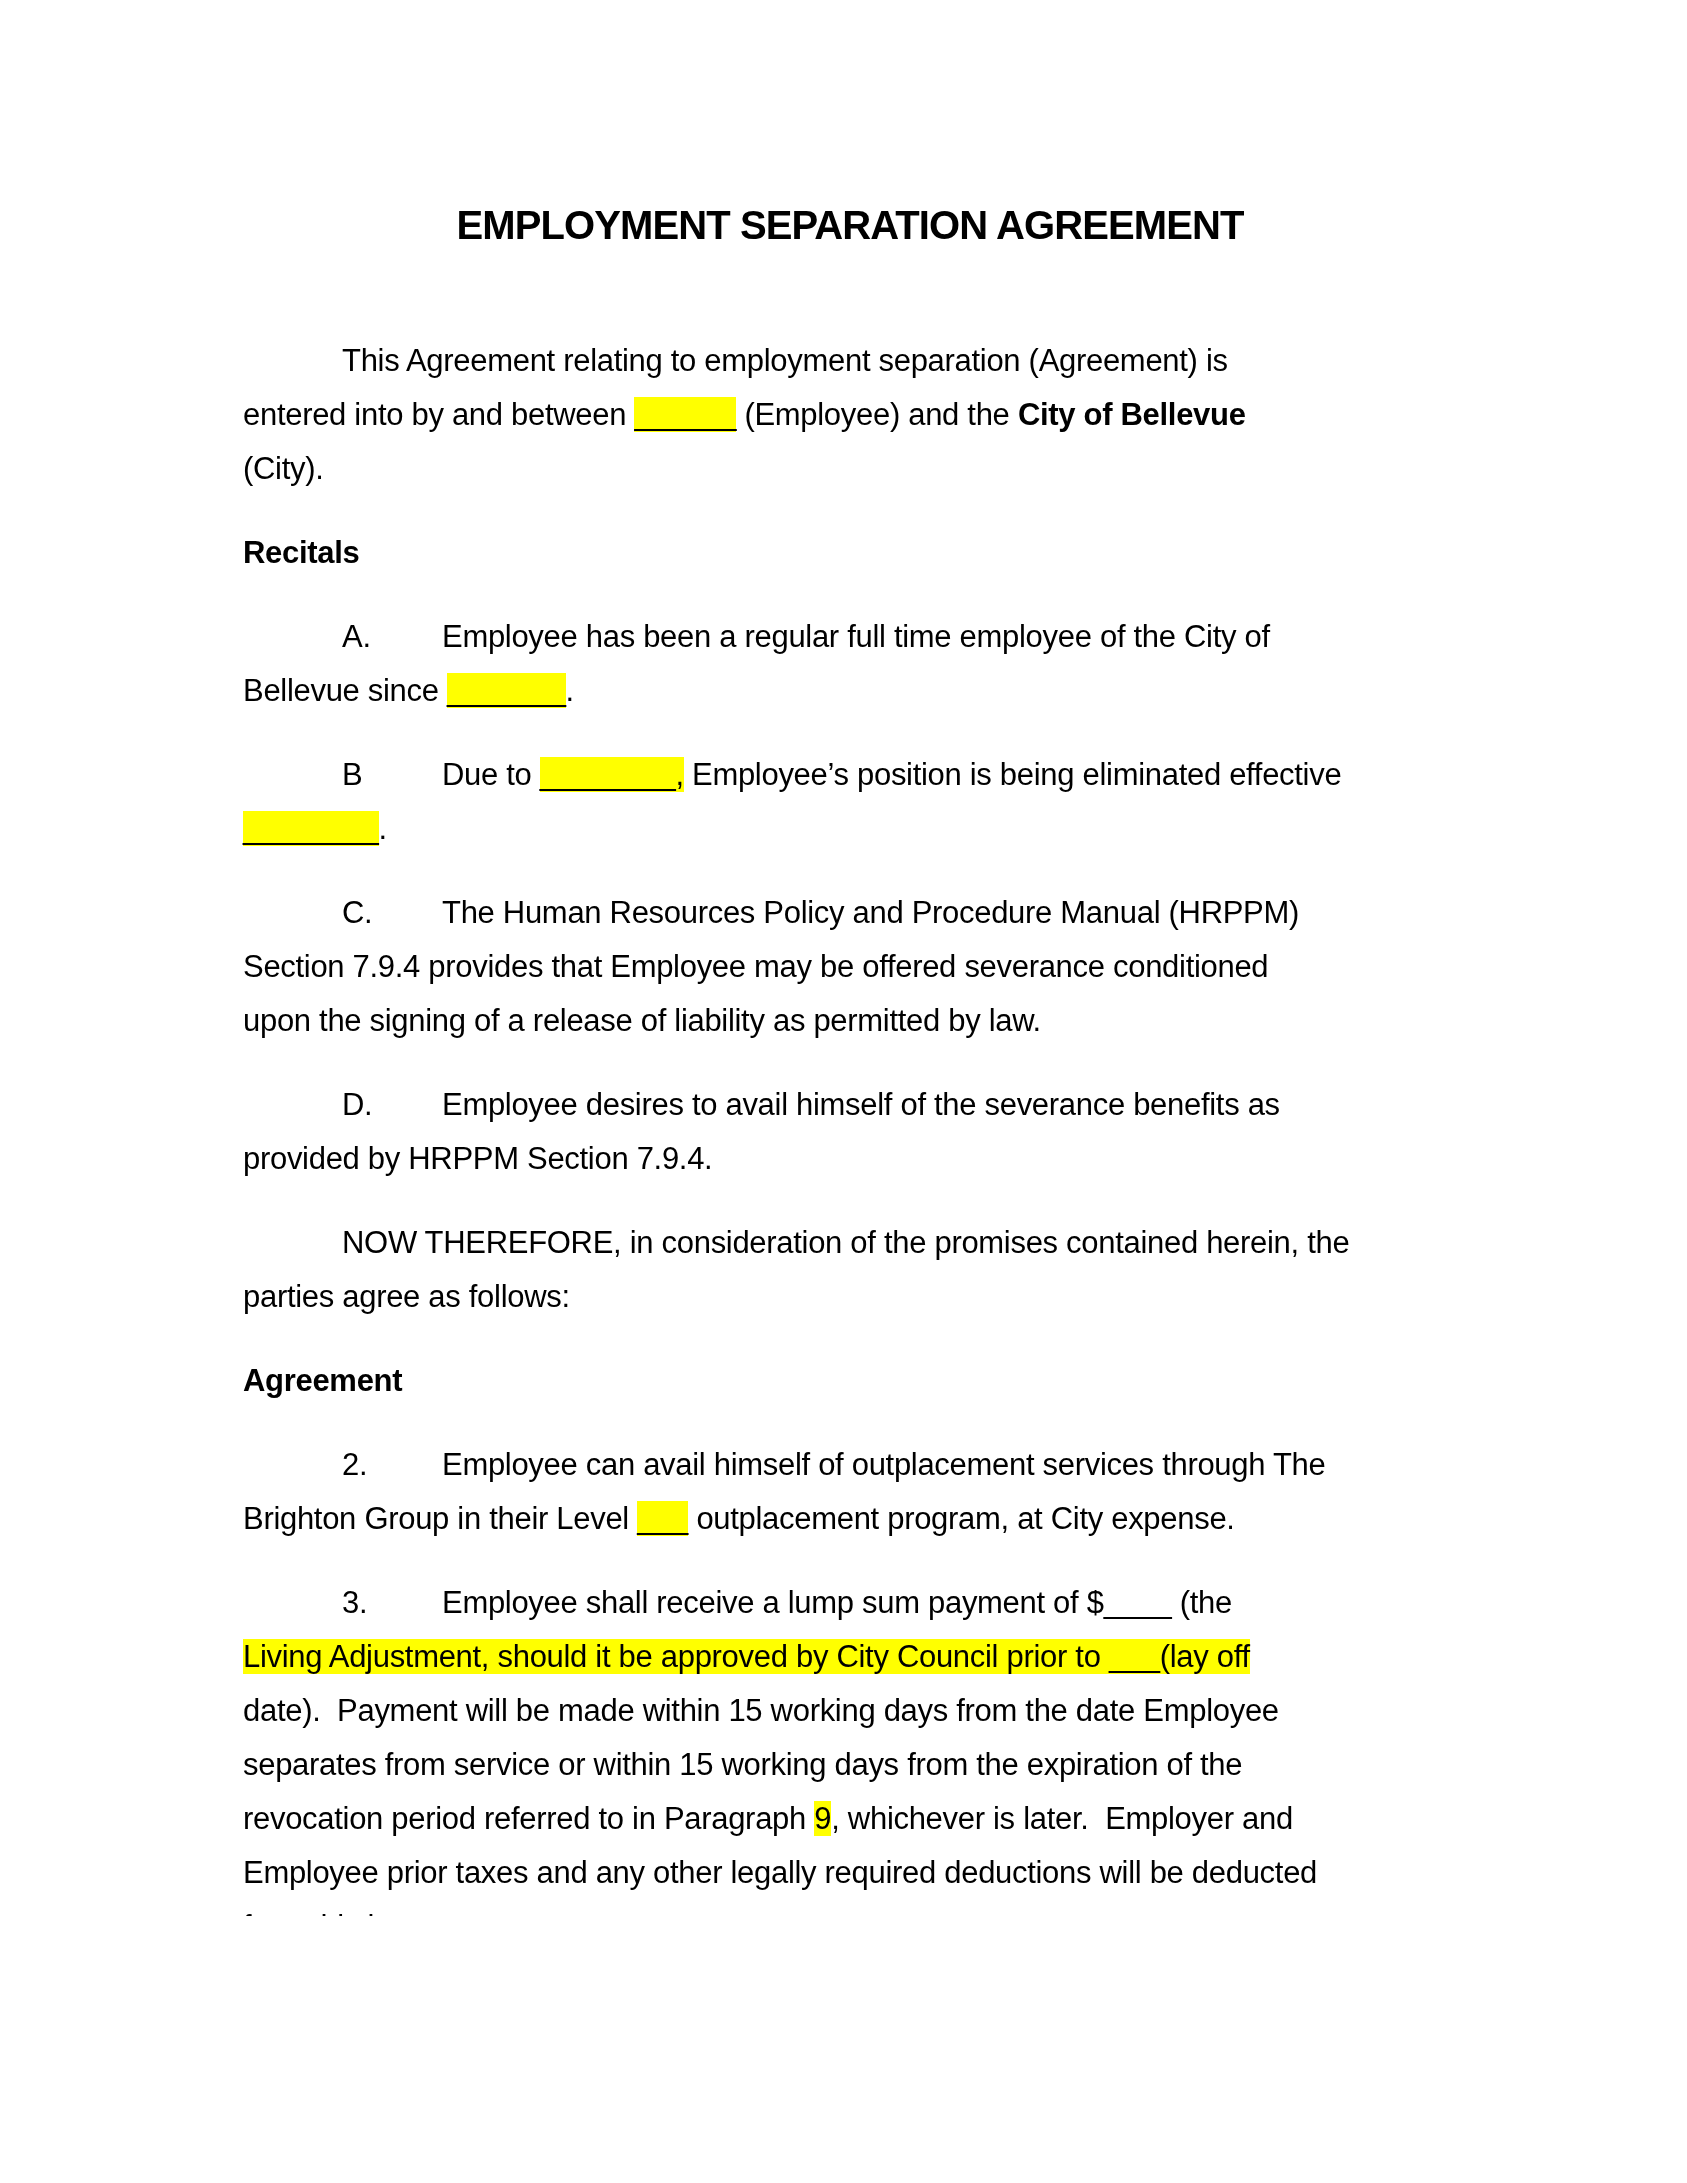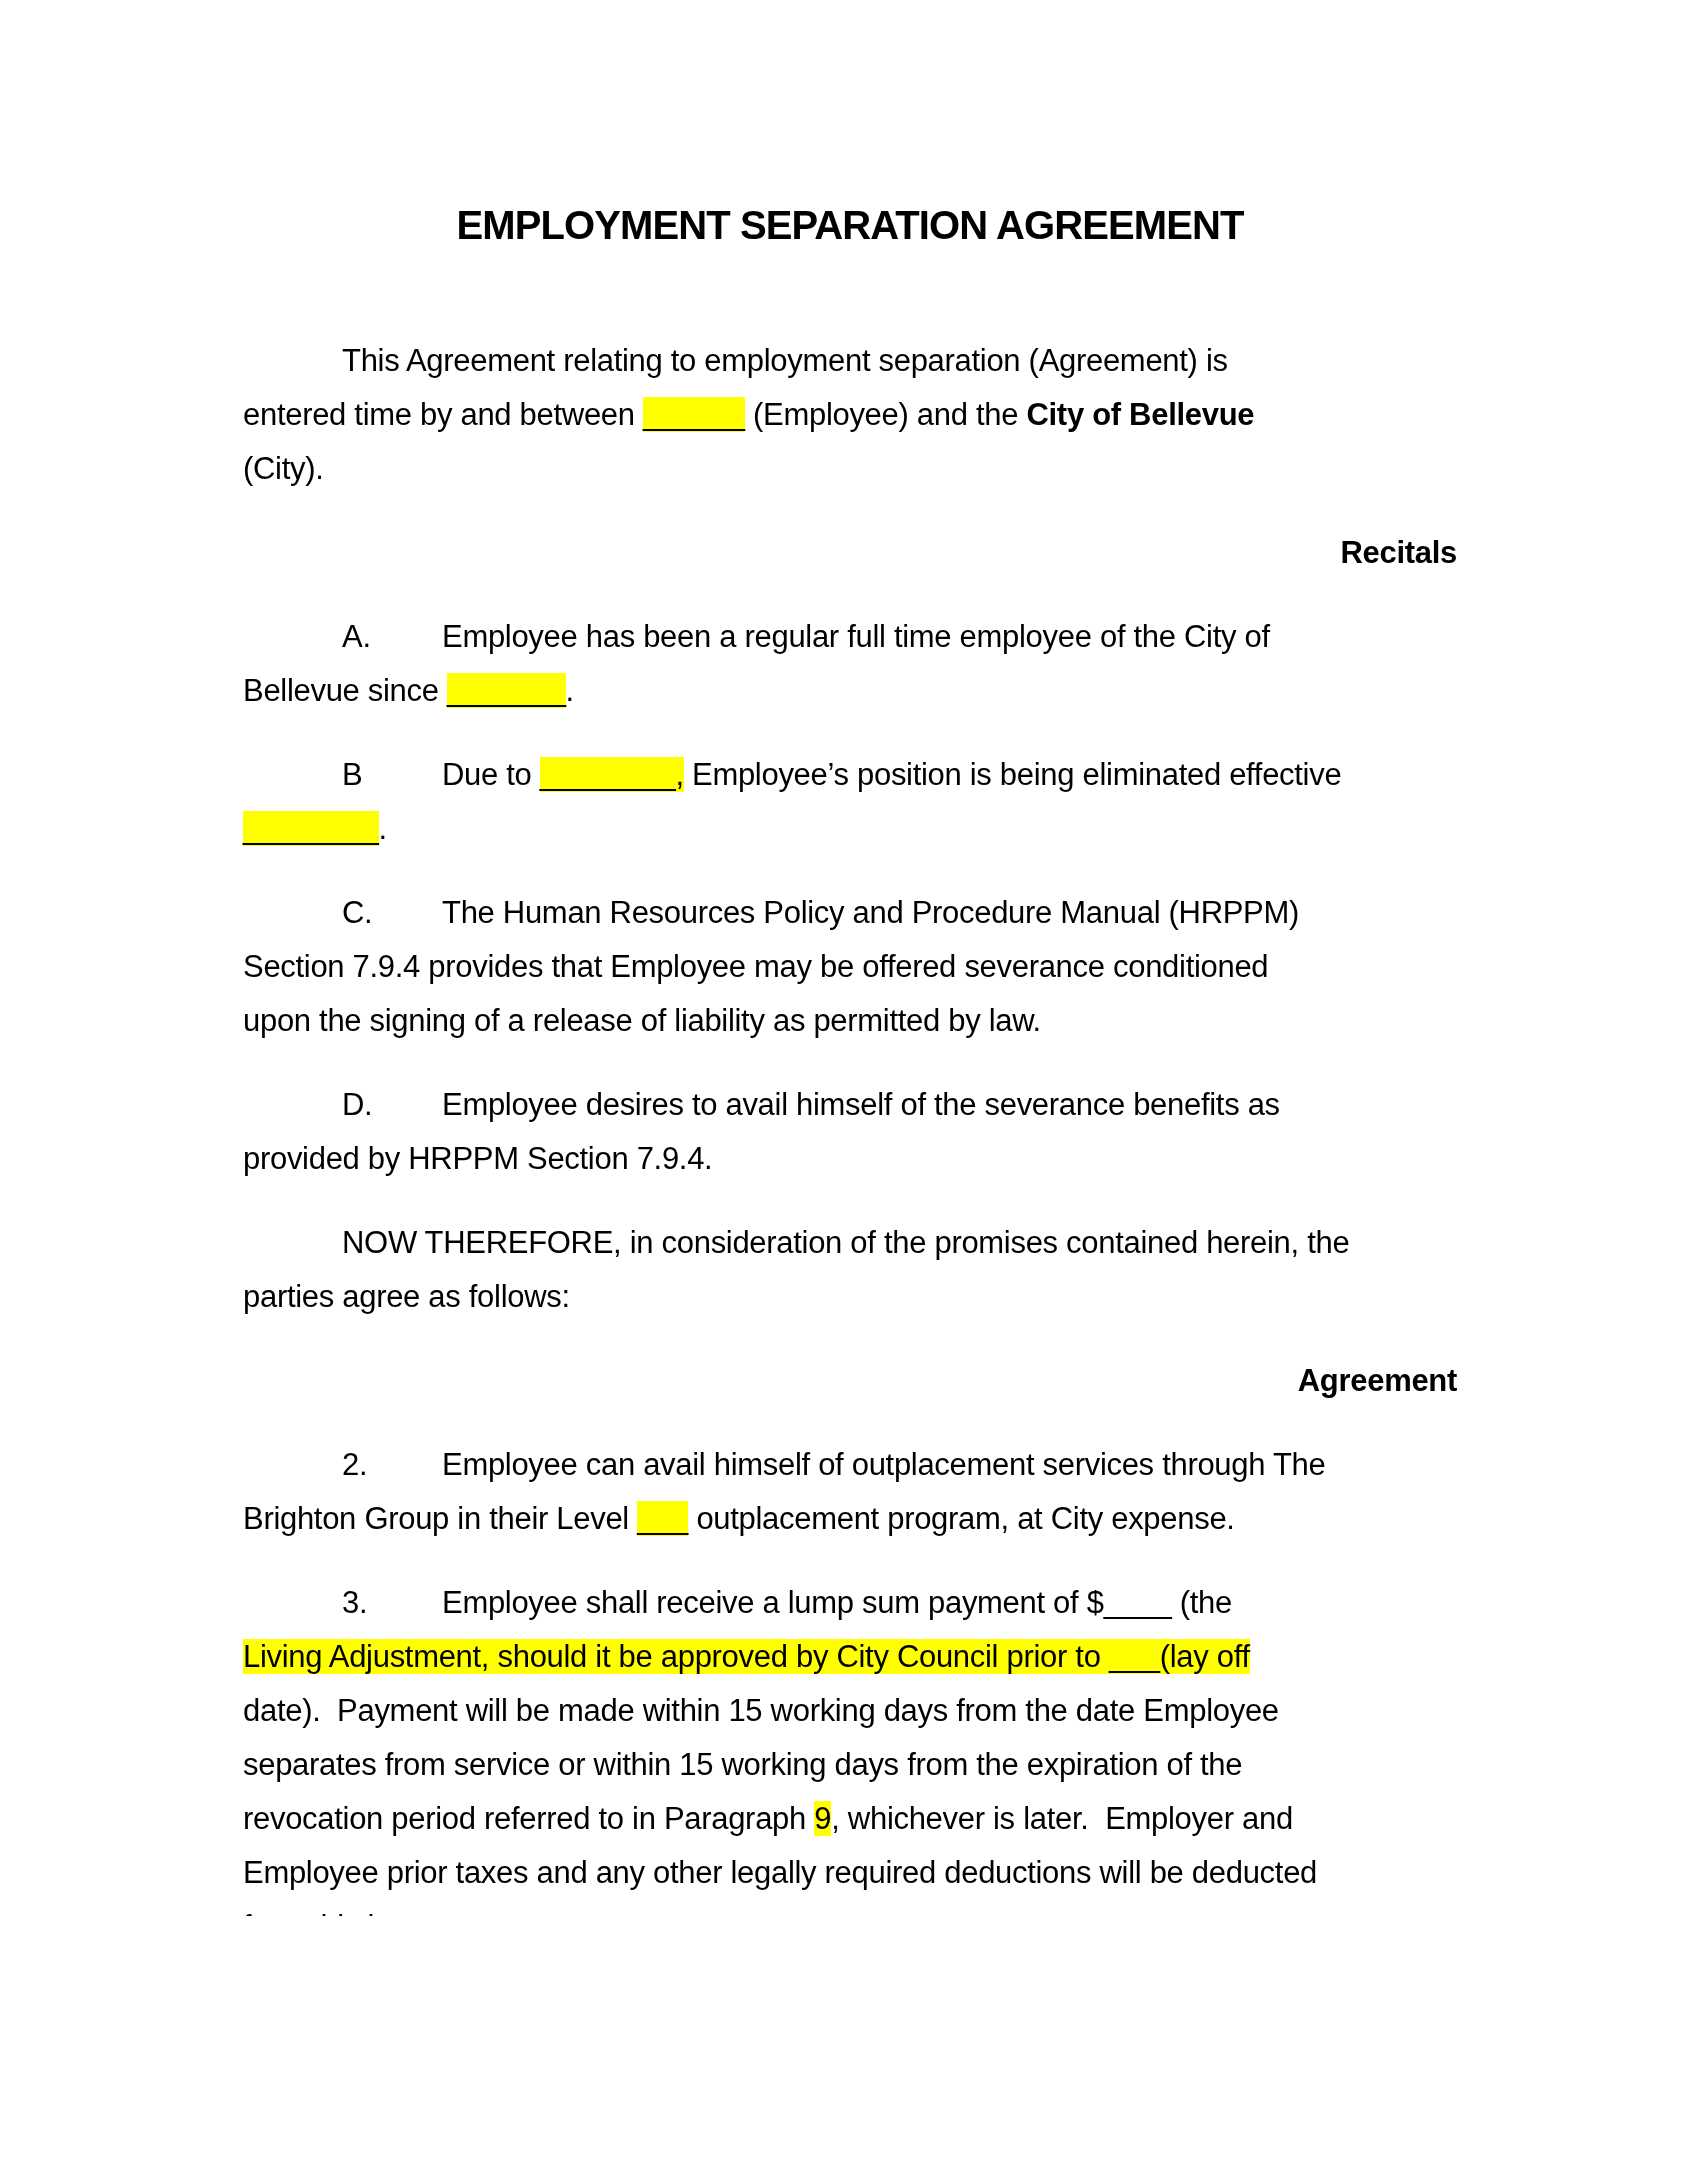--- a/index.html
+++ b/index.html
@@ -24,21 +24,21 @@
   .doc-title {
     font-weight: bold;
     font-size: 40px;
     line-height: 44px;
     letter-spacing: -0.9px;
     text-align: center;
     margin-bottom: 93px;
   }
   .heading {
     font-weight: bold;
-    text-align: right;
+    text-align: left;
     margin-bottom: 42px;
   }
   .para { margin-bottom: 42px; }
   .line { white-space: pre; margin-top: 12px; }
   .sp { display: inline-block; }
   .marker { display: inline-block; }
   .hl { background: var(--hl, #ffff00); }
   .b { font-weight: bold; }
   .page-number {
     position: absolute;
@@ -52,21 +52,21 @@
 </style>
 </head>
 <body>
 
 <div class="page">
   <div class="content">
     <div class="doc-title">EMPLOYMENT SEPARATION AGREEMENT</div>
     <div>
         <div class="para">
           <div class="line"><span class="sp" style="width: 99px;"></span><span>This Agreement relating to employment separation (Agreement) is</span></div>
-          <div class="line"><span>entered time by and between </span><span class="hl">______</span><span> (Employee) and the </span><span class="b">City of Bellevue</span></div>
+          <div class="line"><span>entered into by and between </span><span class="hl">______</span><span> (Employee) and the </span><span class="b">City of Bellevue</span></div>
           <div class="line"><span>(City).</span></div>
         </div>
         <div class="heading">Recitals</div>
         <div class="para">
           <div class="line"><span class="sp" style="width: 99px;"></span><span class="marker" style="width: 100px;">A.</span><span>Employee has been a regular full time employee of the City of</span></div>
           <div class="line"><span>Bellevue since </span><span class="hl">_______</span><span>.</span></div>
         </div>
         <div class="para">
           <div class="line"><span class="sp" style="width: 99px;"></span><span class="marker" style="width: 100px;">B</span><span>Due to </span><span class="hl">________,</span><span> Employee’s position is being eliminated effective</span></div>
           <div class="line"><span class="hl">________</span><span>.</span></div>

